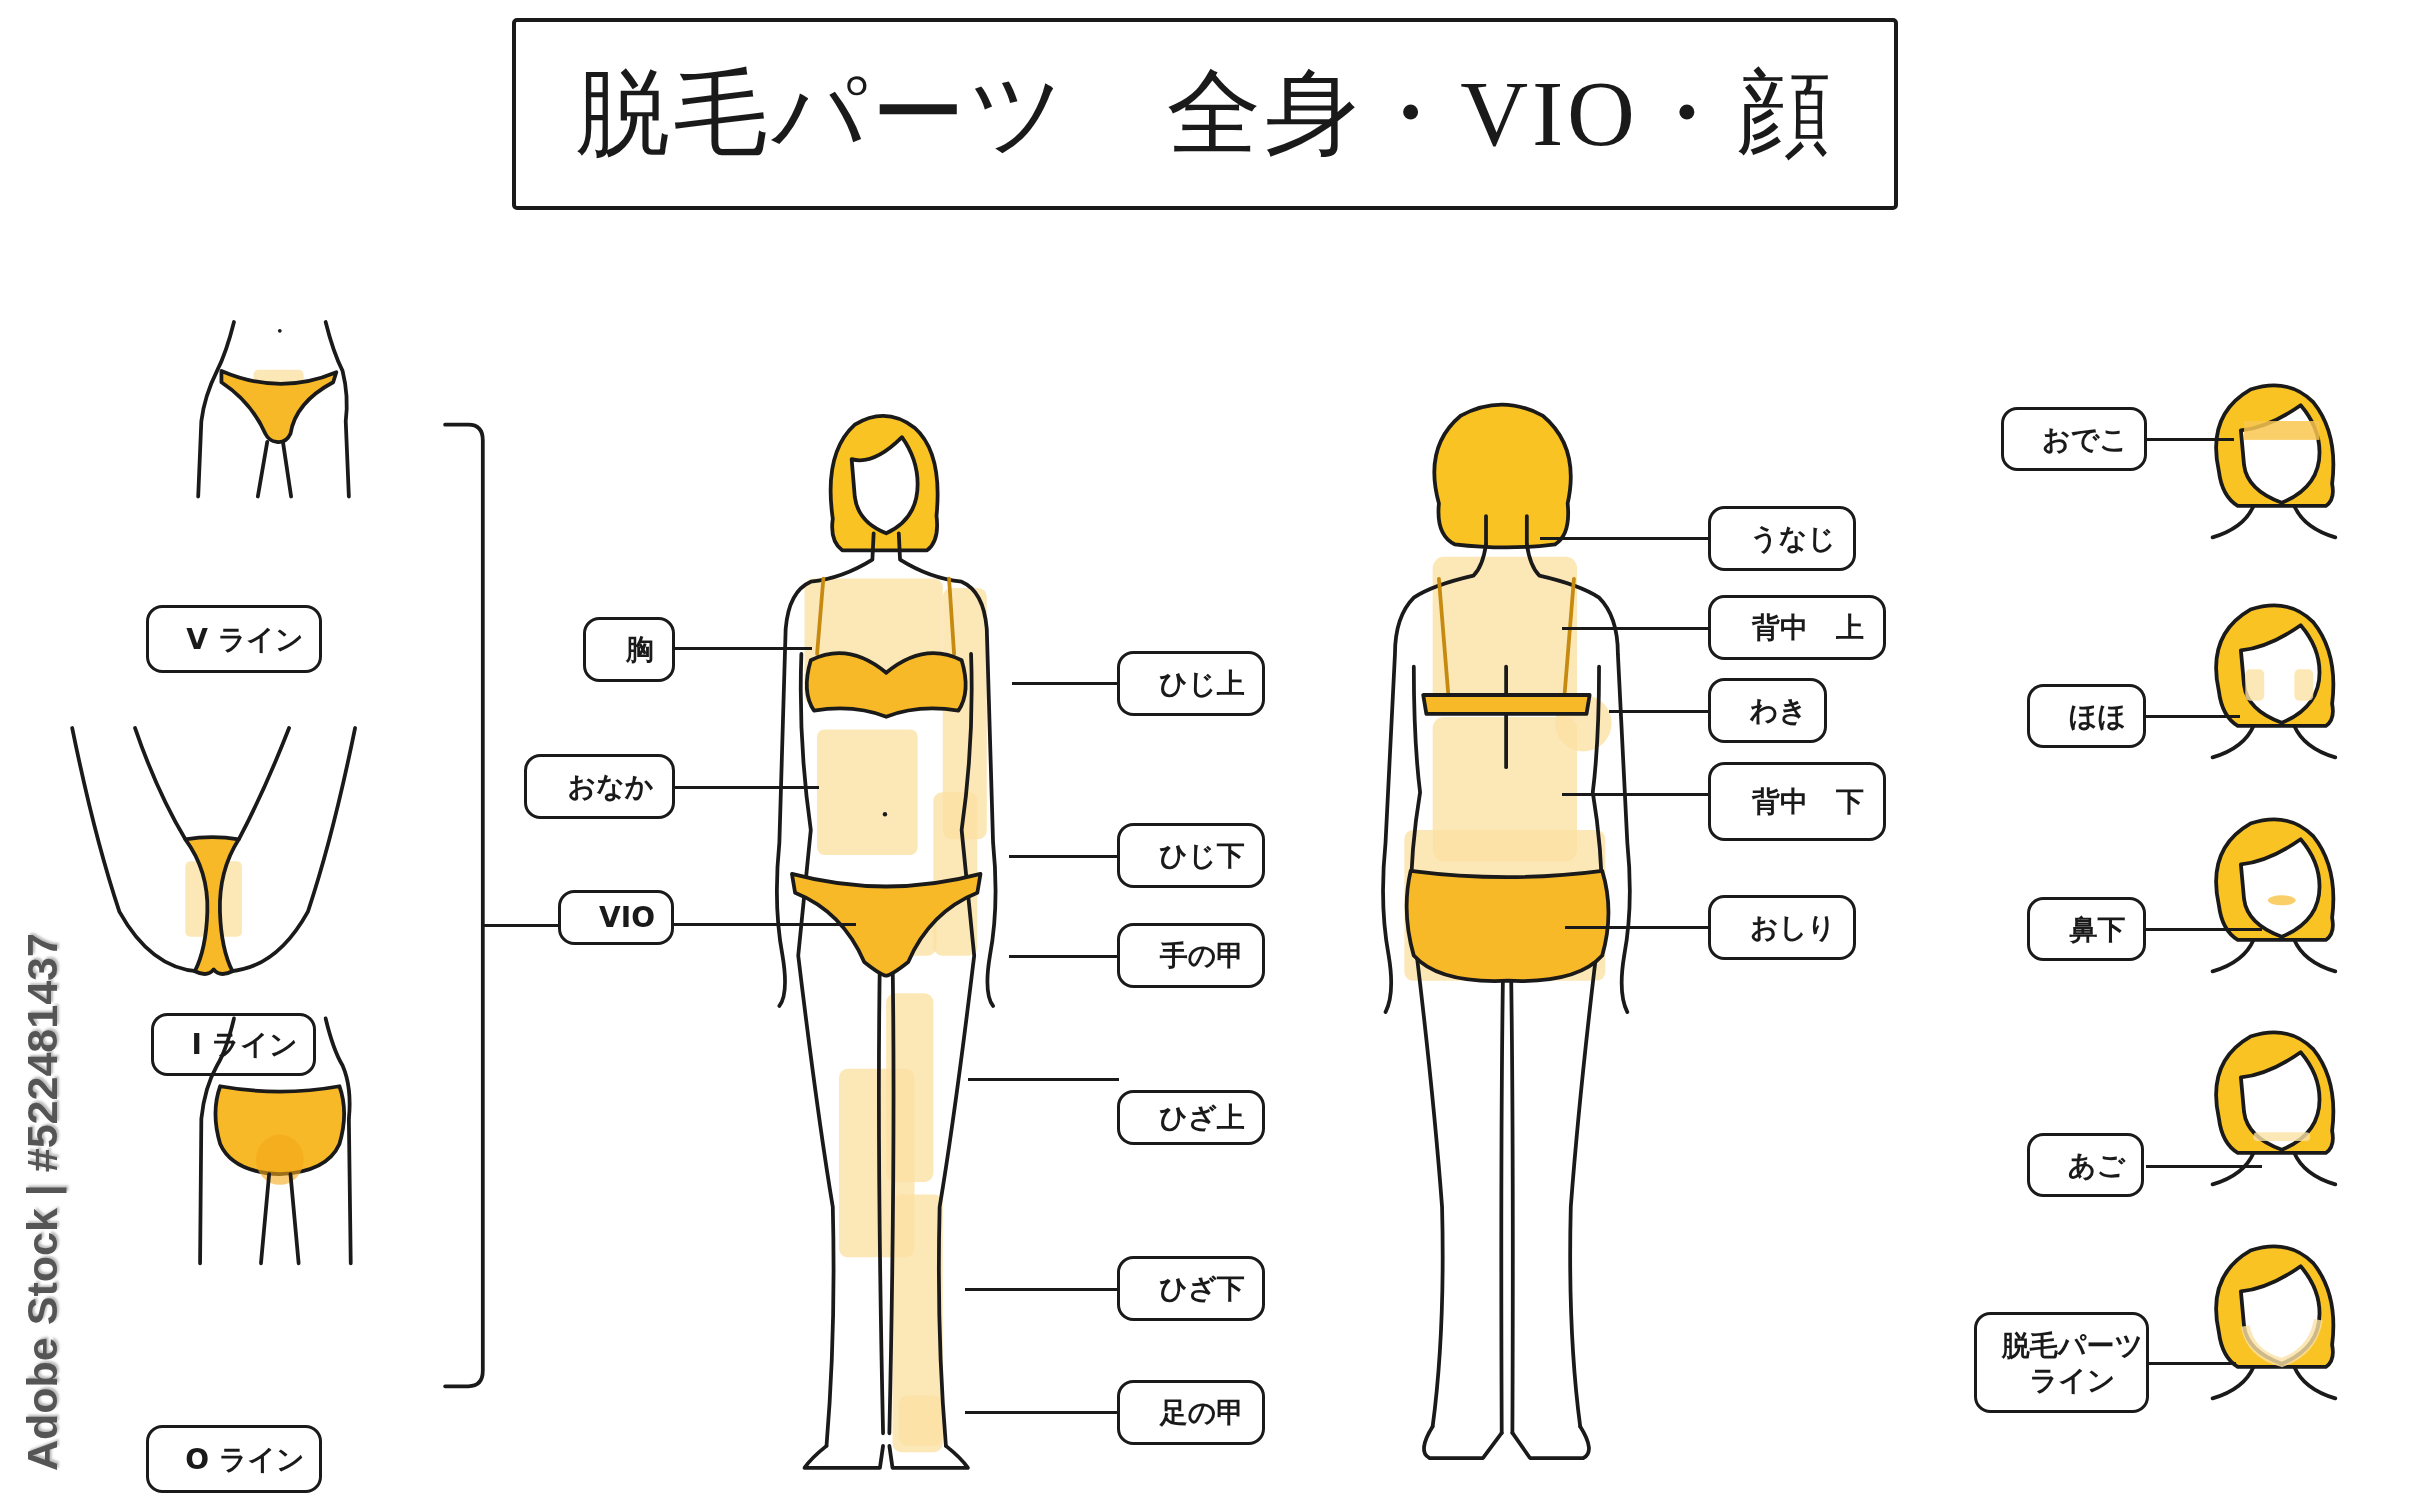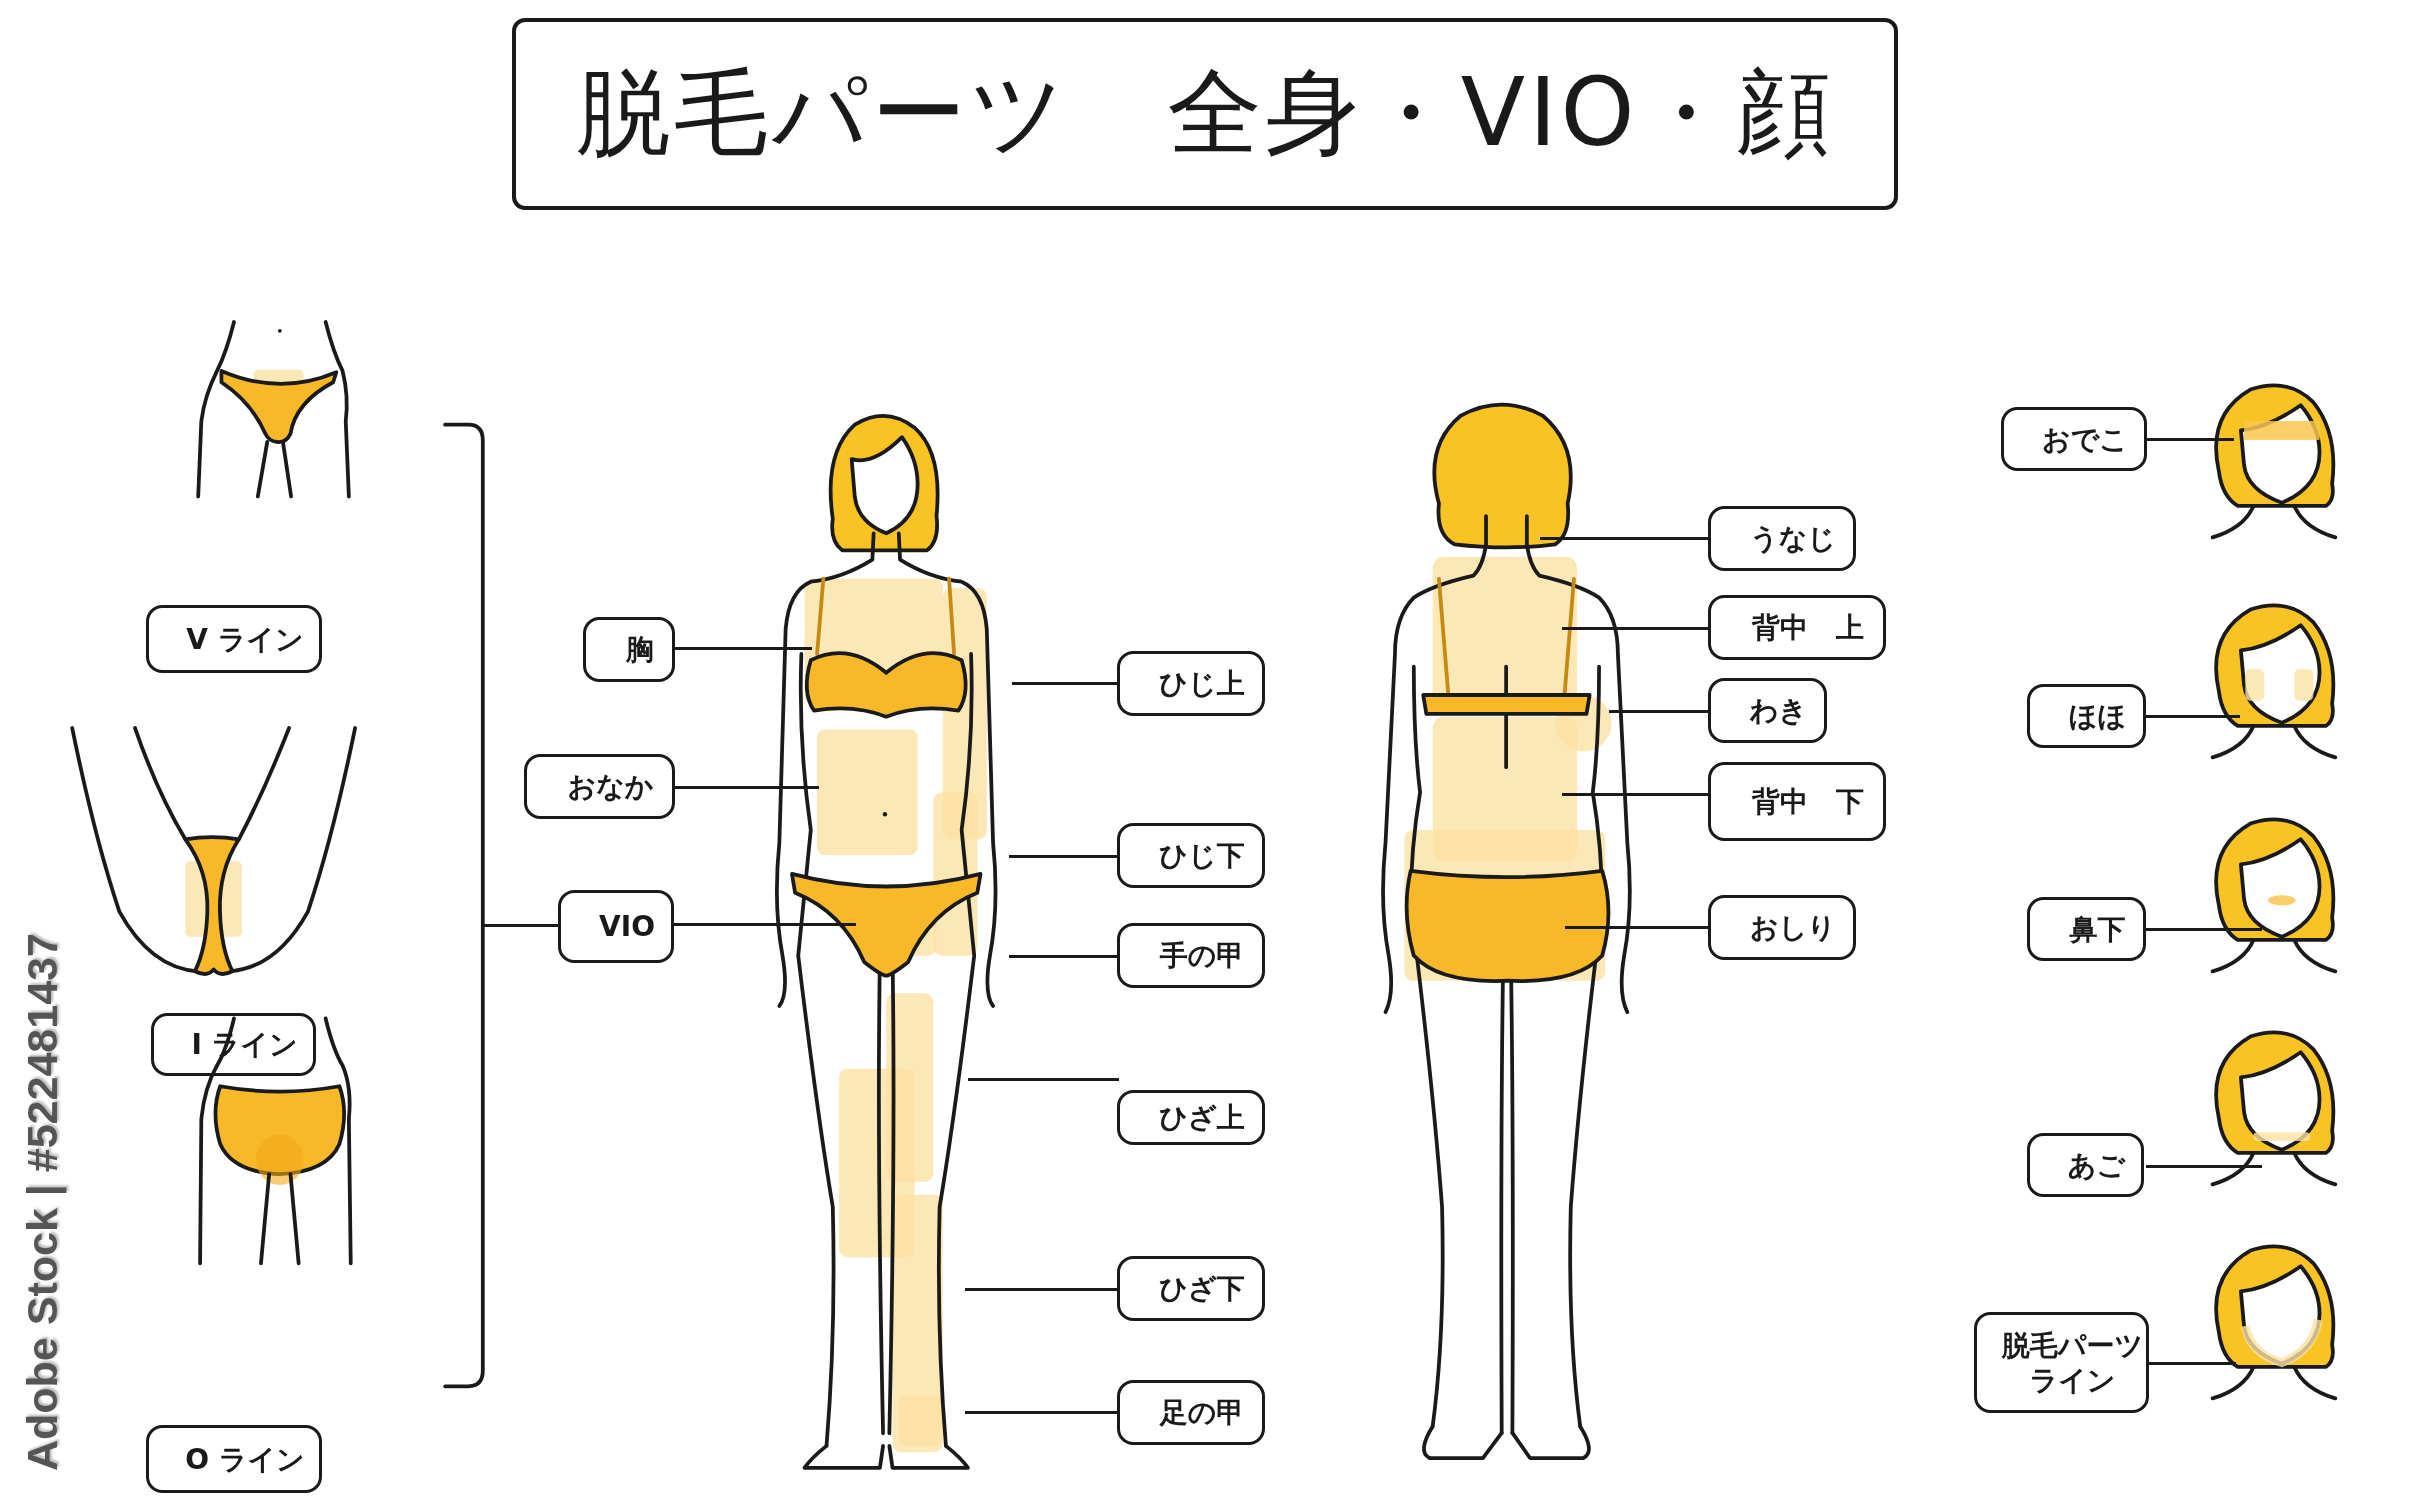--- a/index.html
+++ b/index.html
@@ -1,17 +1,17 @@
 <!DOCTYPE html>
 <html style="font-size:10px"><head>
 <meta charset="utf-8">
 <style>
   html,body{margin:0;padding:0;background:#ffffff;}
   body{width:2413px;height:1507px;position:relative;overflow:hidden;font-family:"DejaVu Sans",sans-serif;color:#1a1a1a;}
-  .title-box{position:absolute;left:512px;top:17.6px;width:1386px;height:192px;border:4.4px solid #1a1a1a;border-radius:13px;box-sizing:border-box;display:flex;align-items:center;justify-content:center;}
+  .title-box{position:absolute;left:512px;top:17.6px;width:1386px;height:192px;border:4.4px solid #1a1a1a;border-radius:5px;box-sizing:border-box;display:flex;align-items:center;justify-content:center;font-family:Liberation Serif, serif;}
   .title-text{font-size:94px;letter-spacing:3.8px;font-weight:400;white-space:pre;}
   .label{position:absolute;border:3.8px solid #1a1a1a;border-radius:16.3px;background:#fff;box-sizing:border-box;display:flex;align-items:center;justify-content:center;font-size:28px;font-weight:bold;text-align:center;line-height:1.25;white-space:pre-line;padding-left:22px;}
   .line{position:absolute;height:3.1px;background:#1a1a1a;}
   .watermark{position:absolute;left:17.6px;top:1471px;transform-origin:0 0;transform:rotate(-90deg);font-family:"Liberation Sans",sans-serif;font-size:43px;color:#555;white-space:nowrap;font-weight:bold;text-shadow:1.9px 1.9px 2.5px #bbb;}
   svg{position:absolute;overflow:visible;}
   .stroke{fill:none;stroke:#1a1a1a;stroke-width:6;stroke-linecap:round;stroke-linejoin:round;}
   .body{fill:#fff;stroke:#1a1a1a;stroke-width:6;stroke-linejoin:round;}
   .hair{fill:#f9c323;stroke:#1a1a1a;stroke-width:6;stroke-linejoin:round;}
   .garment{fill:#f7b928;stroke:#1a1a1a;stroke-width:6;stroke-linejoin:round;}
   .zone{fill:#fbe1a4;opacity:.8;}
@@ -90,21 +90,21 @@
   <circle cx="248" cy="675" r="3.5" fill="#1a1a1a"></circle>
 
   <path class="stroke" d="M155 1680 Q130 1700 120 1715 L240 1715 L245 1680"></path>
   <path class="stroke" d="M345 1680 Q370 1700 380 1715 L260 1715 L255 1680"></path>
 </svg>
 
 <div class="label" style="left:583px;top:617px;width:92px;height:65px;">胸</div>
 <div class="line" style="left:674px;top:647px;width:138px;"></div>
 <div class="label" style="left:524px;top:754px;width:151px;height:65px;">おなか</div>
 <div class="line" style="left:674px;top:786px;width:145px;"></div>
-<div class="label" style="left:558px;top:890px;width:116px;height:73px;text-align:center;">VIO</div>
+<div class="label" style="left:558px;top:890px;width:116px;height:55px;text-align:center;">VIO</div>
 <div class="line" style="left:674px;top:923px;width:182px;"></div>
 
 <div class="line" style="left:1012px;top:682px;width:107px;"></div>
 <div class="label" style="left:1117px;top:651px;width:148px;height:65px;">ひじ上</div>
 <div class="line" style="left:1009px;top:855px;width:110px;"></div>
 <div class="label" style="left:1117px;top:823px;width:148px;height:65px;">ひじ下</div>
 <div class="line" style="left:1009px;top:955px;width:110px;"></div>
 <div class="label" style="left:1117px;top:923px;width:148px;height:65px;">手の甲</div>
 <div class="line" style="left:968px;top:1078px;width:151px;"></div>
 <div class="label" style="left:1117px;top:1046px;width:148px;height:55px;margin-top:44px;">ひざ上</div>

